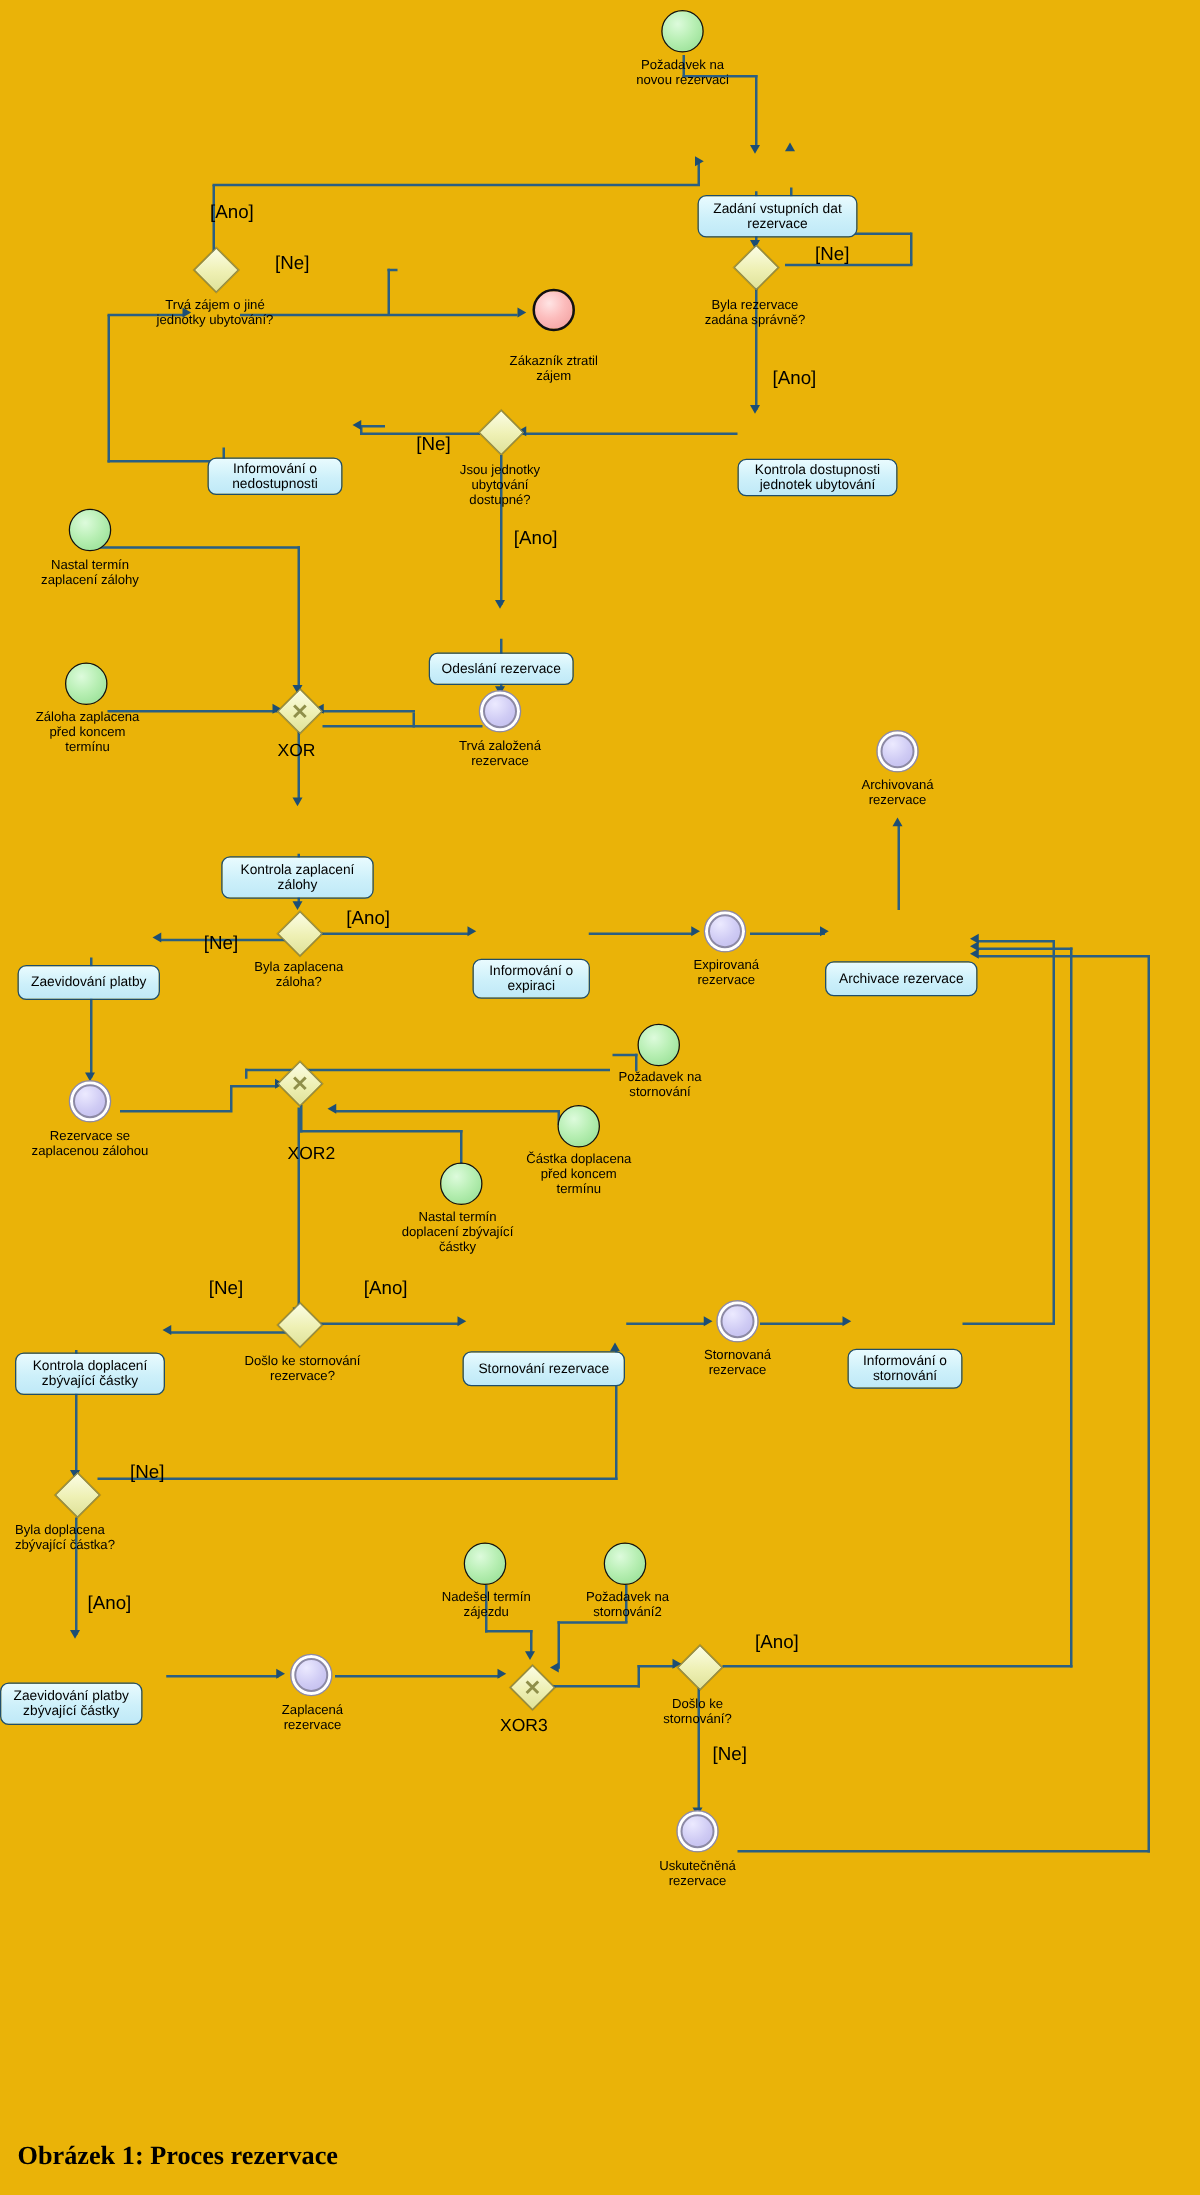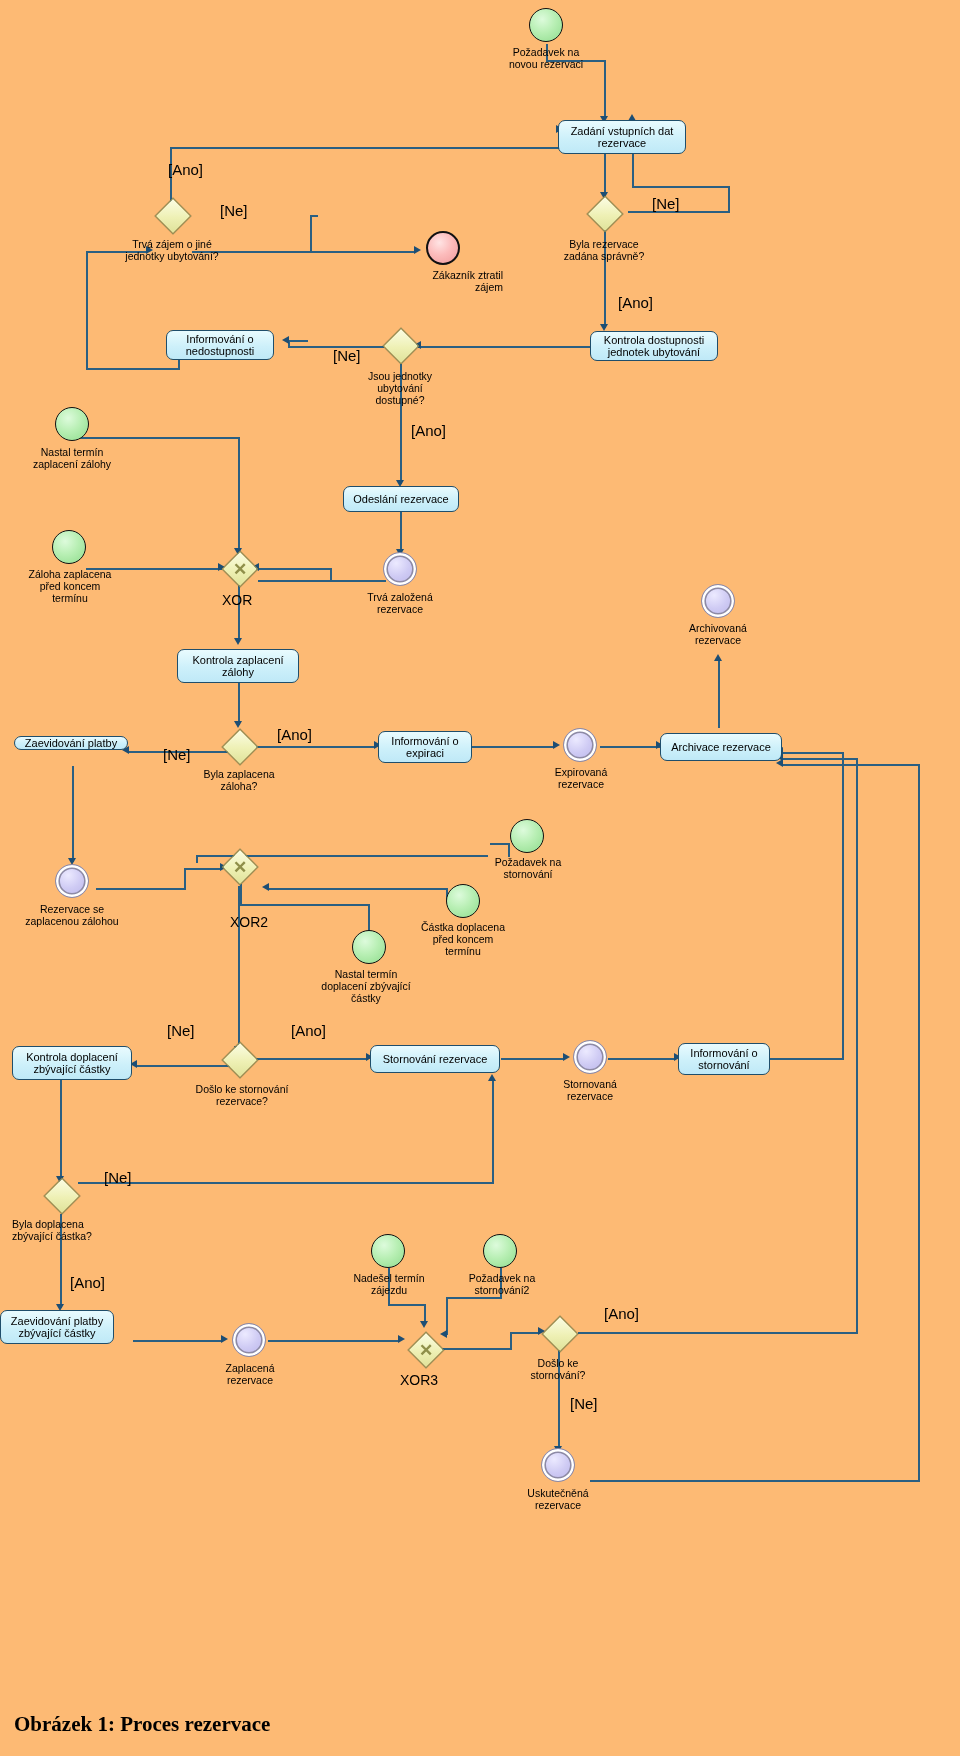--- a/index.html
+++ b/index.html
@@ -1,33 +1,34 @@
 <!DOCTYPE html>
 <html><head>
 <meta charset="utf-8">
 <style>
   html,body{margin:0;padding:0;background:#ffffff;}
   body{font-family:"Liberation Sans",sans-serif;}
-  #page{position:relative;width:960px;height:1756px;background:#fdba74;overflow:hidden;}
+  #page{position:relative;width:960px;height:1756px;background:#eab308;overflow:hidden;}
 
   
   .node{position:absolute;box-sizing:border-box;}
 
   
   .task{
     border:1.4px solid #1f4e6b;
     border-radius:7px;
     background:linear-gradient(180deg,#e9fbfe 0%,#cdf0fa 55%,#bfe9f7 100%);
     color:#000;
     font-size:11px;
     line-height:12.5px;
     display:flex;align-items:center;justify-content:center;
     text-align:center;
     padding:2px 4px;
     z-index:5;
+    margin-top:36px;
   }
 
   
   .gw{width:34px;height:34px;z-index:6;}
   .gw .dia{
     width:24px;height:24px;
     margin:5px;
     transform:rotate(45deg);
     background:linear-gradient(135deg,#fbfde4 0%,#eef0b4 55%,#dfe29a 100%);
     border:1.2px solid #8a8a52;
@@ -273,21 +274,21 @@
 
   <div class="node gw" style="left:155px;top:198px;">
       <div class="dia"></div>
     </div>
   <div class="lab" style="left:102px;top:238px;width:140px;">Trvá zájem o jiné
 jednotky ubytování?</div>
   <div class="cond" style="left:168px;top:164px;">[Ano]</div>
   <div class="cond" style="left:220px;top:205px;">[Ne]</div>
 
   <div class="node ev ev-end" style="left:426px;top:231px;"></div>
-  <div class="lab" style="left:383px;top:269px;width:120px;text-align:right;">Zákazník ztratil
+  <div class="lab" style="left:383px;top:283px;width:120px;">Zákazník ztratil
 zájem</div>
 
   <div class="node gw" style="left:587px;top:196px;">
       <div class="dia"></div>
     </div>
   <div class="lab" style="left:537px;top:238px;width:134px;">Byla rezervace
 zadána správně?</div>
   <div class="cond" style="left:652px;top:198px;">[Ne]</div>
   <div class="cond" style="left:618px;top:297px;">[Ano]</div>
 
@@ -328,21 +329,21 @@
   <div class="lab" style="left:345px;top:591px;width:110px;">Trvá založená
 rezervace</div>
 
   <div class="node ev ev-inter" style="left:701px;top:584px;"></div>
   <div class="lab" style="left:662px;top:622px;width:112px;">Archivovaná
 rezervace</div>
 
   <div class="node task" style="left:177px;top:649px;width:122px;height:34px;">Kontrola zaplacení
 zálohy</div>
 
-  <div class="node task" style="left:14px;top:736px;width:114px;height:14px;">Zaevidování platby</div>
+  <div class="node task" style="left:14px;top:736px;width:114px;height:28px;">Zaevidování platby</div>
 
   <div class="node gw" style="left:222px;top:729px;">
       <div class="dia"></div>
     </div>
   <div class="lab" style="left:183px;top:768px;width:112px;">Byla zaplacena
 záloha?</div>
   <div class="cond" style="left:163px;top:749px;">[Ne]</div>
   <div class="cond" style="left:277px;top:729px;">[Ano]</div>
 
   <div class="node task" style="left:378px;top:731px;width:94px;height:32px;">Informování o

